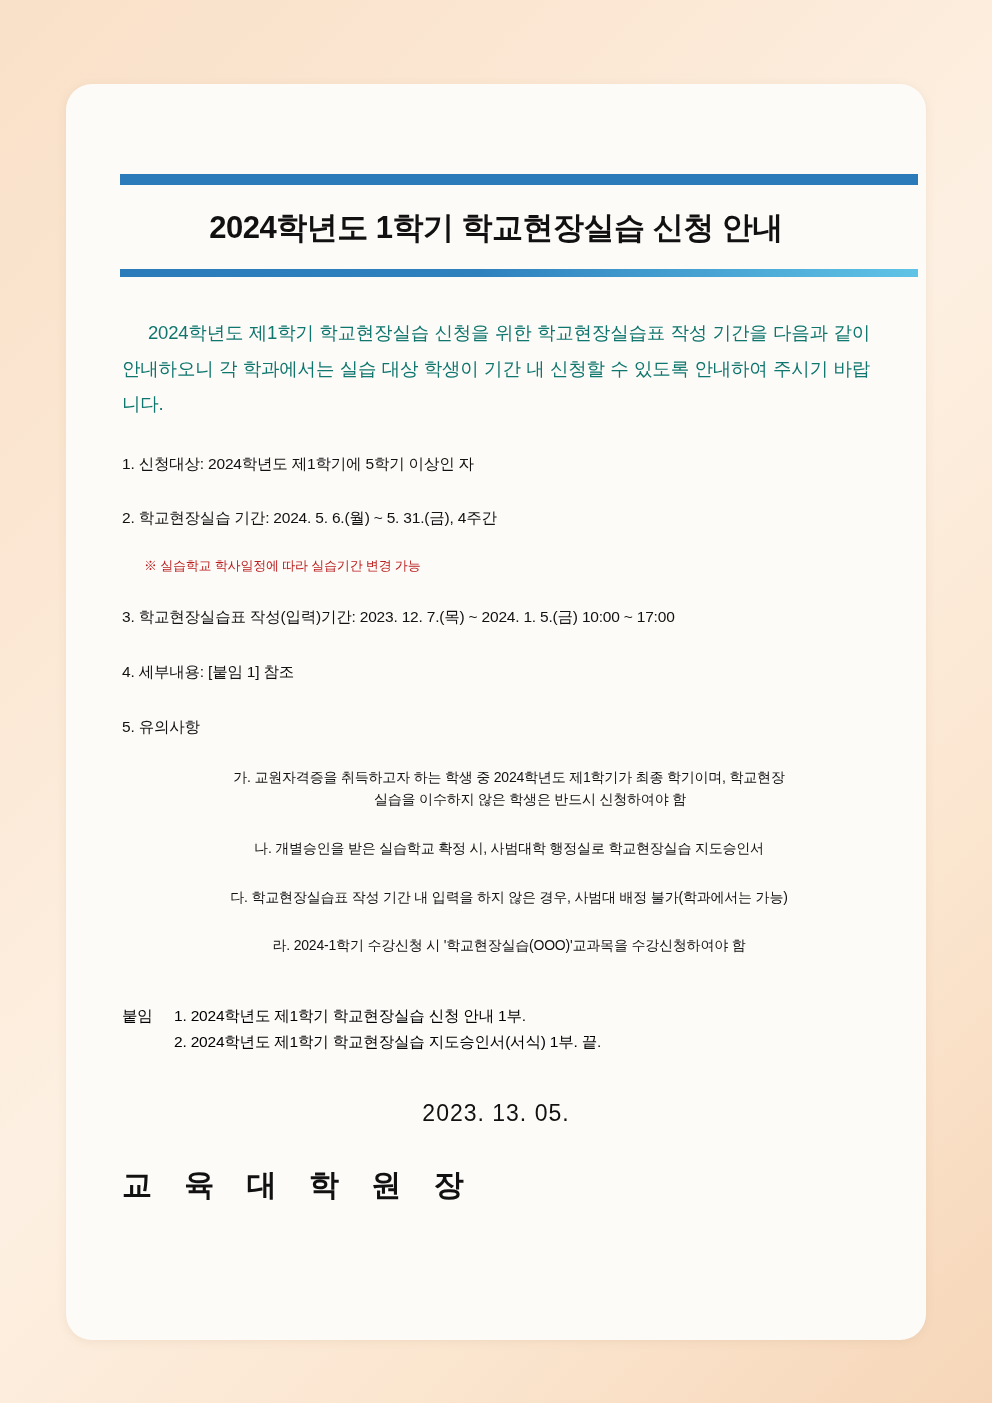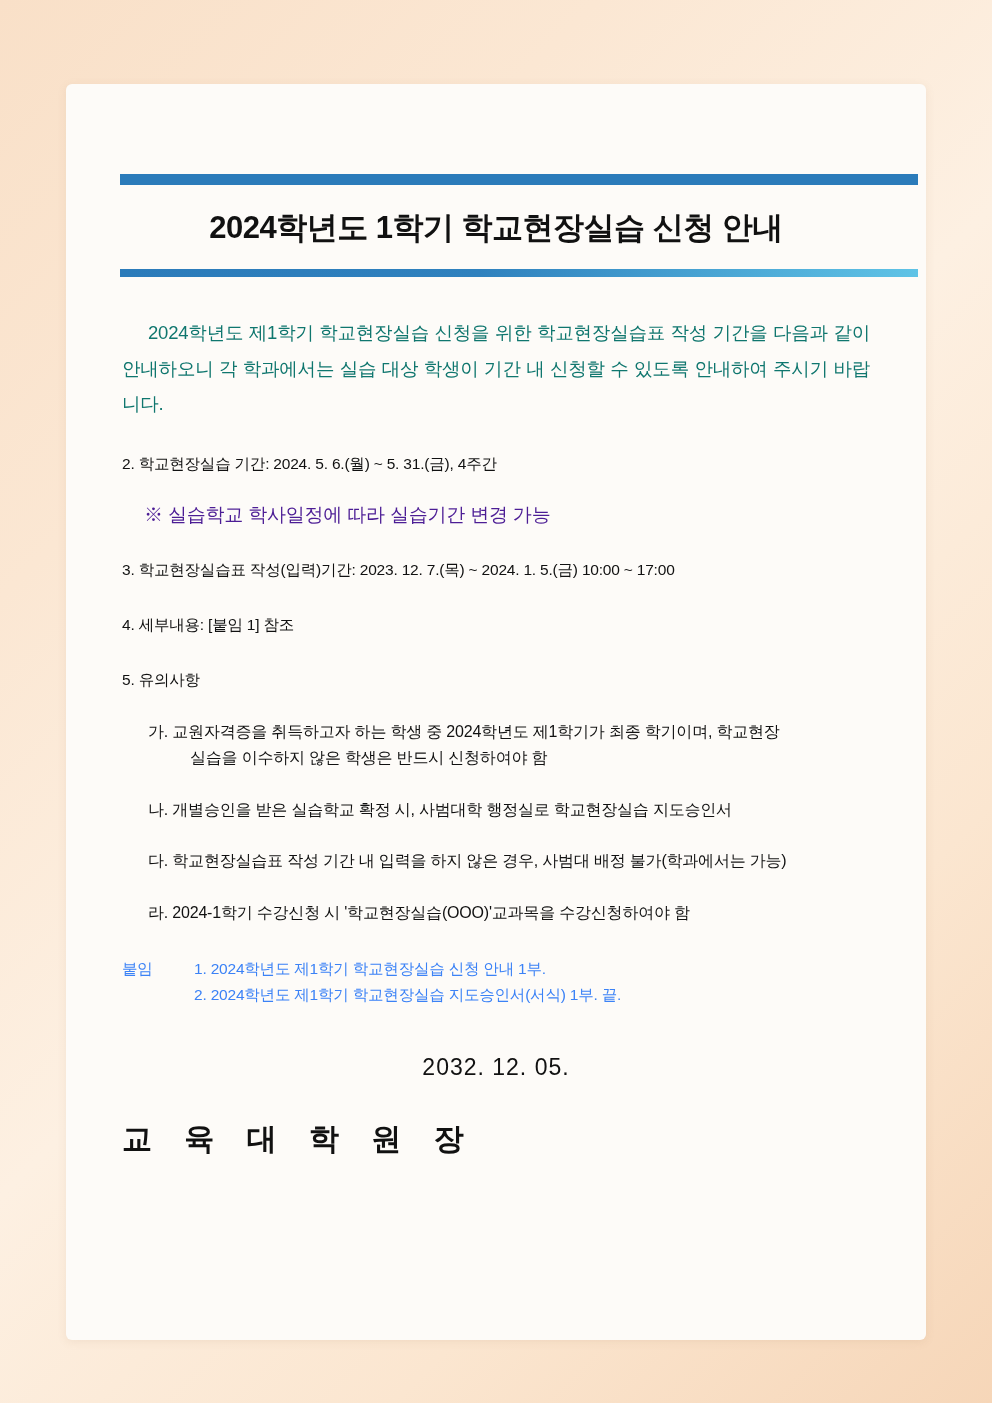--- a/index.html
+++ b/index.html
@@ -13,21 +13,21 @@
     background: linear-gradient(135deg, #f9e0c8 0%, #fbe7d3 25%, #fdf0e2 50%, #fbe6d0 75%, #f6d6b8 100%);
     overflow: hidden;
   }
   .page-frame {
     position: absolute;
     left: 66px;
     top: 84px;
     width: 860px;
     height: 1256px;
     background: #fdfbf8;
-    border-radius: 6px;
+    border-radius: 26px;
     box-shadow: 0 2px 10px rgba(150,110,70,0.10);
   }
   .doc-inner {
     position: absolute;
     left: 0;
     top: 0;
     width: 860px;
     height: 1256px;
     padding: 0 56px;
     box-sizing: border-box;
@@ -76,48 +76,48 @@
 
   
   .item {
     font-size: 15.5px;
     color: #111;
     margin-top: 30px;
     letter-spacing: -0.2px;
     line-height: 1.6;
   }
   .note {
-    font-size: 19px;
-    color: #4c1d95;
+    font-size: 13px;
+    color: #b91c1c;
     margin-top: 26px;
     margin-left: 22px;
     letter-spacing: -0.2px;
   }
   .sub {
-    font-size: 16px;
+    font-size: 14px;
     color: #111;
     margin-top: 26px;
     margin-left: 26px;
     line-height: 1.62;
     letter-spacing: -0.2px;
+    text-align: center;
   }
   .sub .cont {
     display: block;
     margin-left: 42px;
   }
 
   
   .attach {
-    margin-top: 30px;
+    margin-top: 46px;
     font-size: 15.5px;
-    color: #3b82f6;
+    color: #000000;
     line-height: 1.66;
     letter-spacing: -0.2px;
     display: flex;
-    gap: 20px;
   }
   .attach-label {
     width: 52px;
     flex: 0 0 52px;
   }
   .attach-list div {
     white-space: nowrap;
   }
 
   
@@ -143,20 +143,21 @@
   <div class="doc-inner">
 
     <div class="title-block">
       <div class="rule-top"></div>
       <div class="doc-title">2024학년도 1학기 학교현장실습 신청 안내</div>
       <div class="rule-bottom"></div>
     </div>
 
     <div class="intro"><span class="ind"></span><span>2024학년도 제1학기 학교현장실습 신청을 위한 학교현장실습표 작성 기간을 다음과 같이 안내하오니 각 학과에서는 실습 대상 학생이 기간 내 신청할 수 있도록 안내하여 주시기 바랍니다.</span></div>
 
+    <div class="item">1. 신청대상: 2024학년도 제1학기에 5학기 이상인 자</div>
     <div class="item">2. 학교현장실습 기간: 2024. 5. 6.(월) ~ 5. 31.(금), 4주간</div>
 
     <div class="note">※  실습학교 학사일정에 따라 실습기간 변경 가능</div>
 
     <div class="item">3. 학교현장실습표 작성(입력)기간: 2023. 12. 7.(목) ~ 2024. 1. 5.(금) 10:00 ~ 17:00</div>
     <div class="item">4. 세부내용: [붙임 1] 참조</div>
     <div class="item">5. 유의사항</div>
 
     <div class="sub">
       <span>가.  교원자격증을 취득하고자 하는 학생 중 2024학년도 제1학기가 최종 학기이며, 학교현장</span>
@@ -173,17 +174,17 @@
     </div>
 
     <div class="attach">
       <div class="attach-label">붙임</div>
       <div class="attach-list">
         <div>1. 2024학년도 제1학기 학교현장실습 신청 안내 1부.</div>
         <div>2. 2024학년도 제1학기 학교현장실습 지도승인서(서식) 1부.   끝.</div>
       </div>
     </div>
 
-    <div class="doc-date">2032.  12.  05.</div>
+    <div class="doc-date">2023.  13.  05.</div>
     <div class="doc-signer">교 육 대 학 원 장</div>
 
   </div>
 </div>
 
 </body></html>

